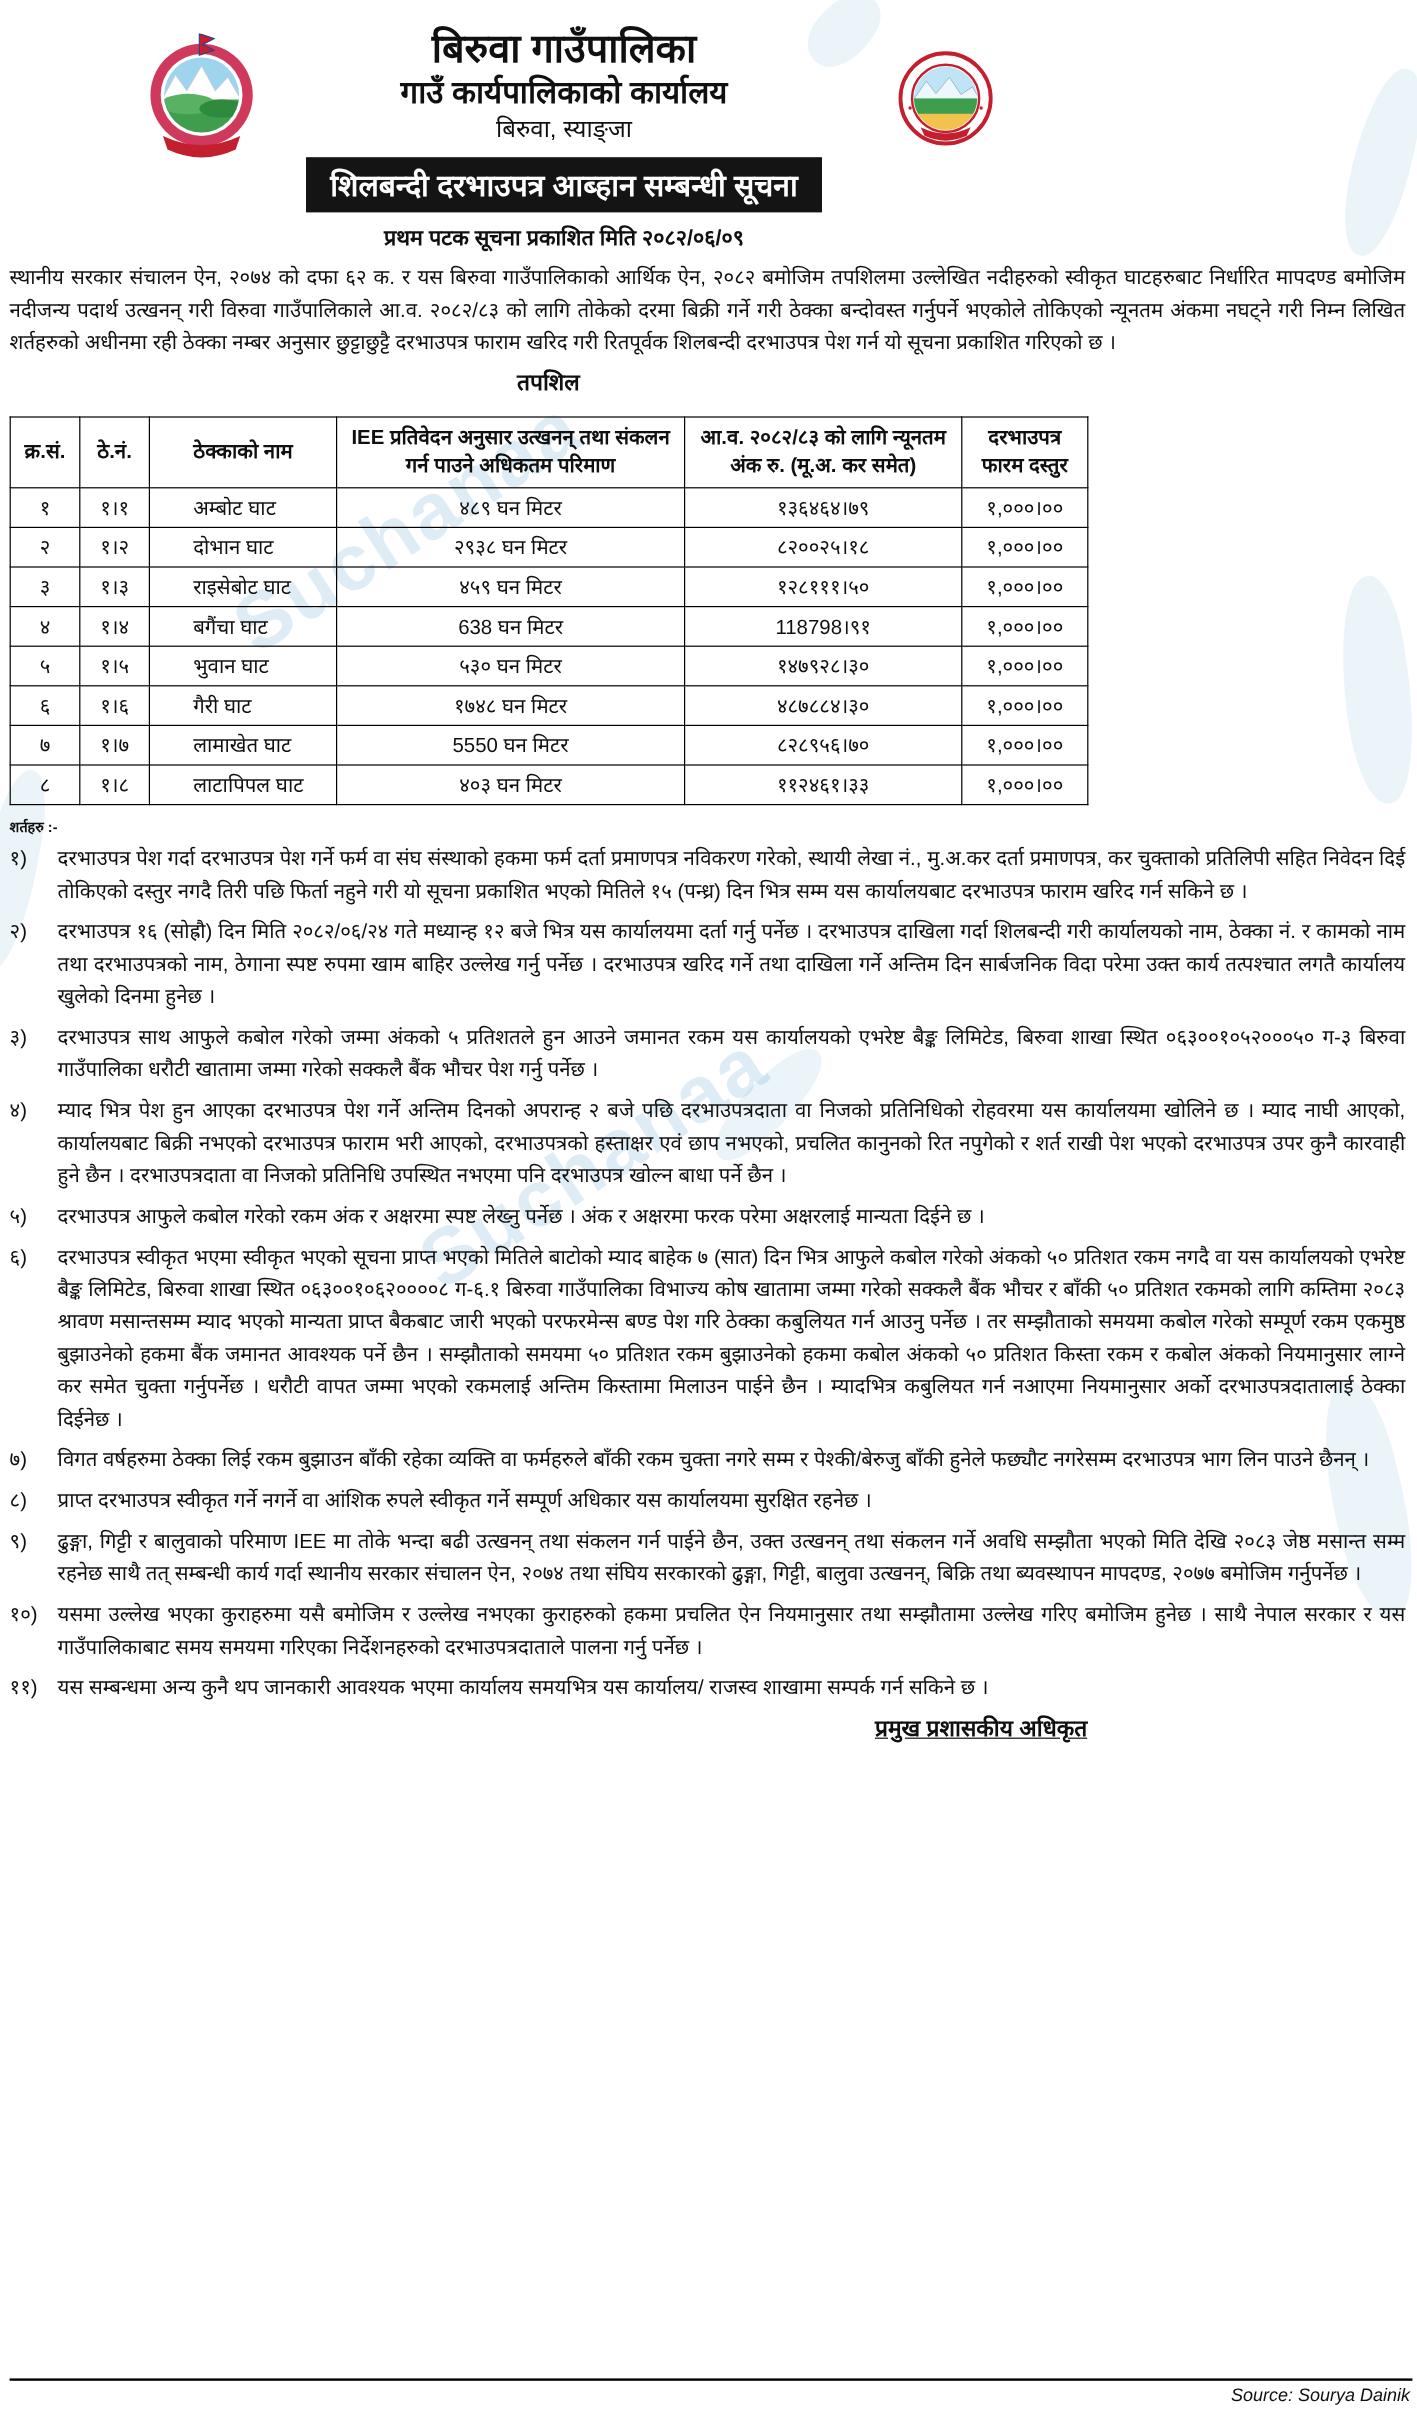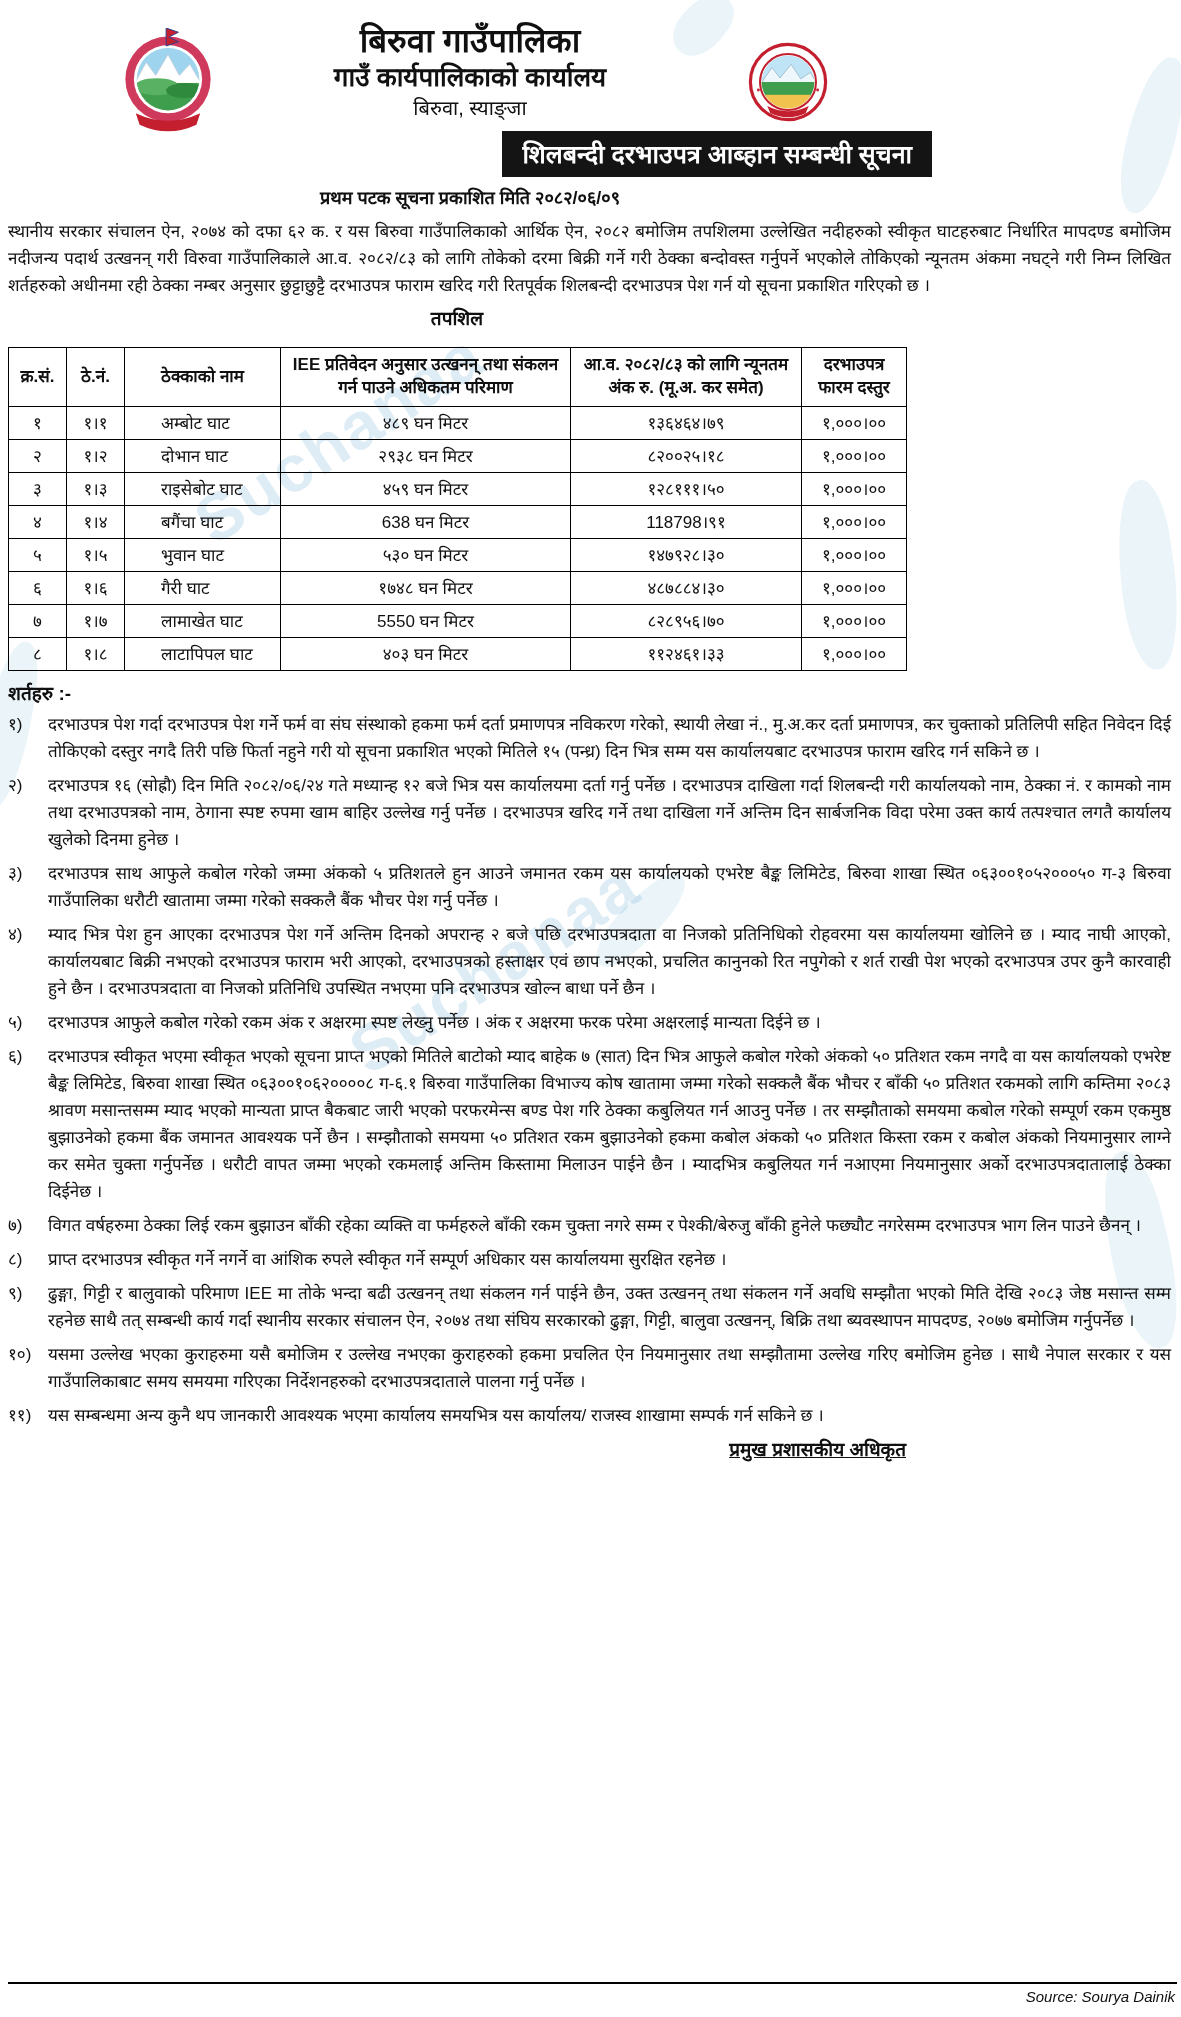--- a/index.html
+++ b/index.html
@@ -17,21 +17,21 @@
   
   .doc-header { position: relative; }
   .logo { position: absolute; }
   .logo-left  { left: 112px; top: 22px; }
   .logo-right { left: 740px; top: 36px; }
   .center-col { width: 924px; text-align: center; padding-top: 14px; }
   .muni-title   { font-size: 33px; font-weight: 700; line-height: 1.25; }
   .office-title { font-size: 26px; font-weight: 700; line-height: 1.3; }
   .addr-line    { font-size: 20px; line-height: 1.35; }
   .prov-line    { font-size: 19px; font-weight: 700; line-height: 1.35; }
-  .banner-wrap  { margin-top: 9px; text-align: right; }
+  .banner-wrap  { margin-top: 9px; }
   .banner {
     display: inline-block;
     background: var(--banner-bg, #141414);
     color: var(--banner-text, #ffffff);
     font-size: 25px; font-weight: 700;
     padding: 5px 20px 7px 20px;
   }
   .publish-line { margin-top: 8px; font-size: 18px; font-weight: 700; }
 
   
@@ -44,21 +44,21 @@
 
   
   .table-caption { width: 898px; text-align: center; font-size: 19px; font-weight: 700; margin-top: 6px; }
   table.tender { border-collapse: collapse; width: 898px; margin-top: 16px; table-layout: fixed; }
   .tender th, .tender td { border: 1.6px solid #000; font-size: 17px; vertical-align: middle; }
   .tender th { font-weight: 700; line-height: 1.35; padding: 6px 6px; text-align: center; }
   .tender td { height: 33px; padding: 3px 6px; text-align: center; }
   .tender td.name-cell { text-align: left; padding-left: 36px; }
 
   
-  .terms-heading { margin-top: 9px; font-size: 19px; font-weight: 700; }
+  .terms-heading { margin-top: 9px; font-size: 12px; font-weight: 700; }
   .terms-list { margin-top: 5px; width: 1163px; }
   .term-item { display: flex; margin-bottom: 7px; font-size: 17px; line-height: 27px; }
   .term-num  { flex: 0 0 40px; }
   .term-text { flex: 1; text-align: justify; }
 
   
   .signature { width: 898px; text-align: right; font-size: 19px; font-weight: 700; margin-top: 6px; text-decoration: underline; }
   .page-footer {
     position: absolute; left: 8px; right: 4px; bottom: 4px;
     border-top: 2.5px solid #000;

